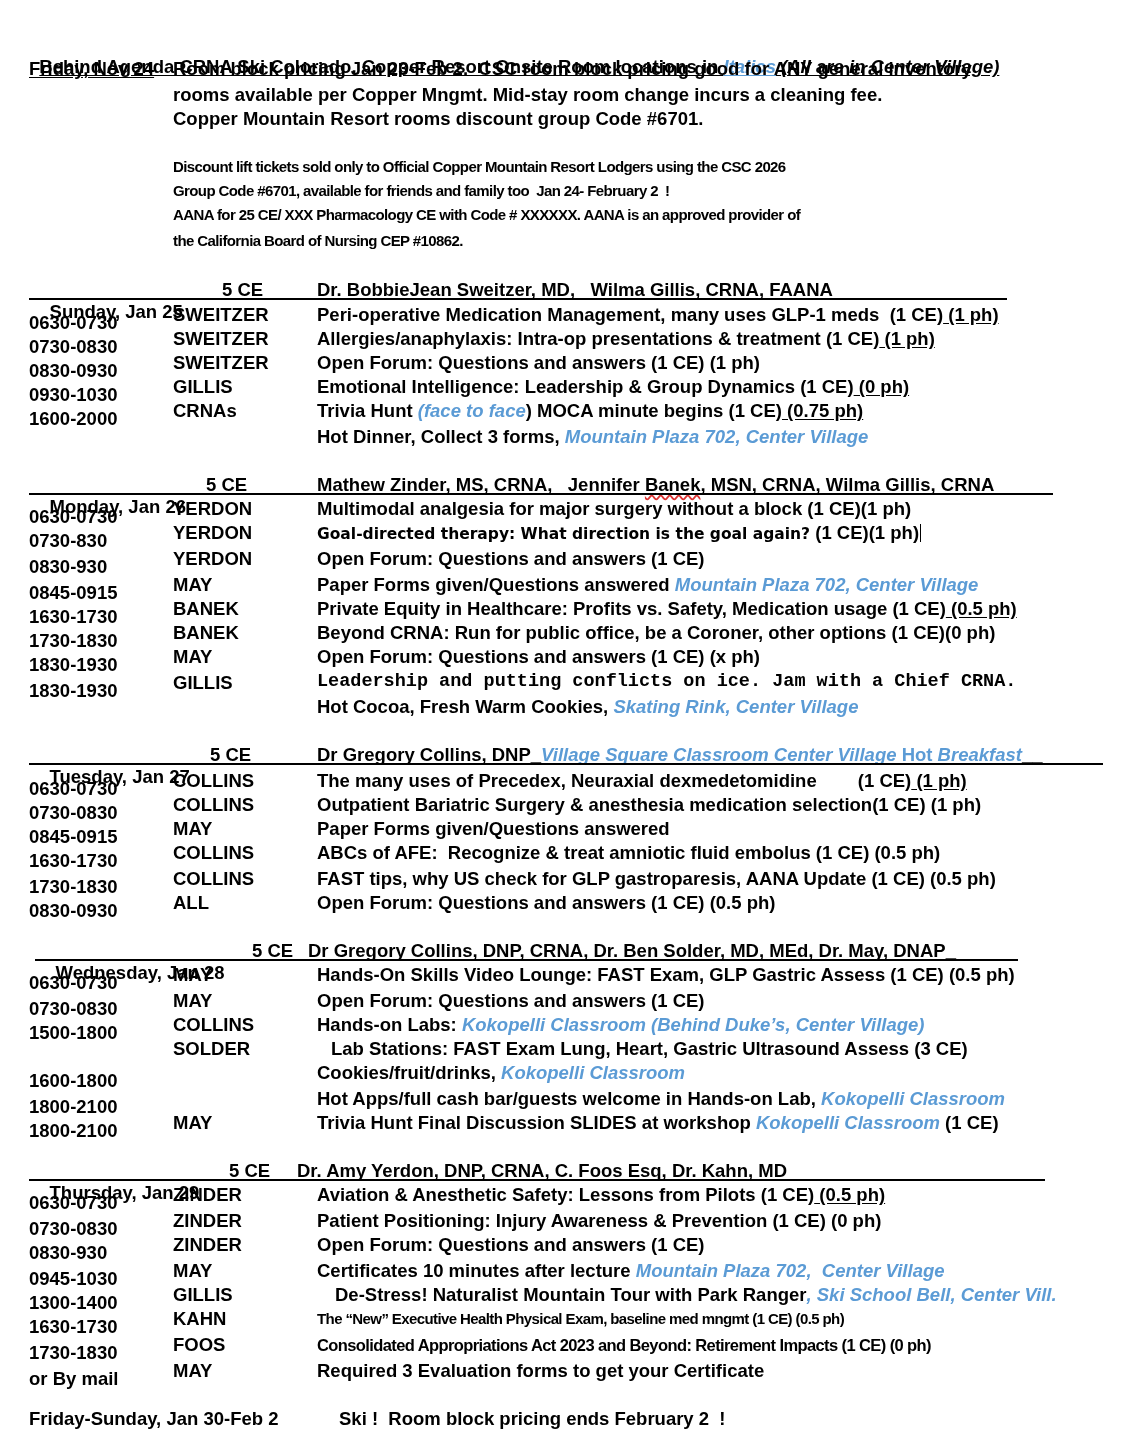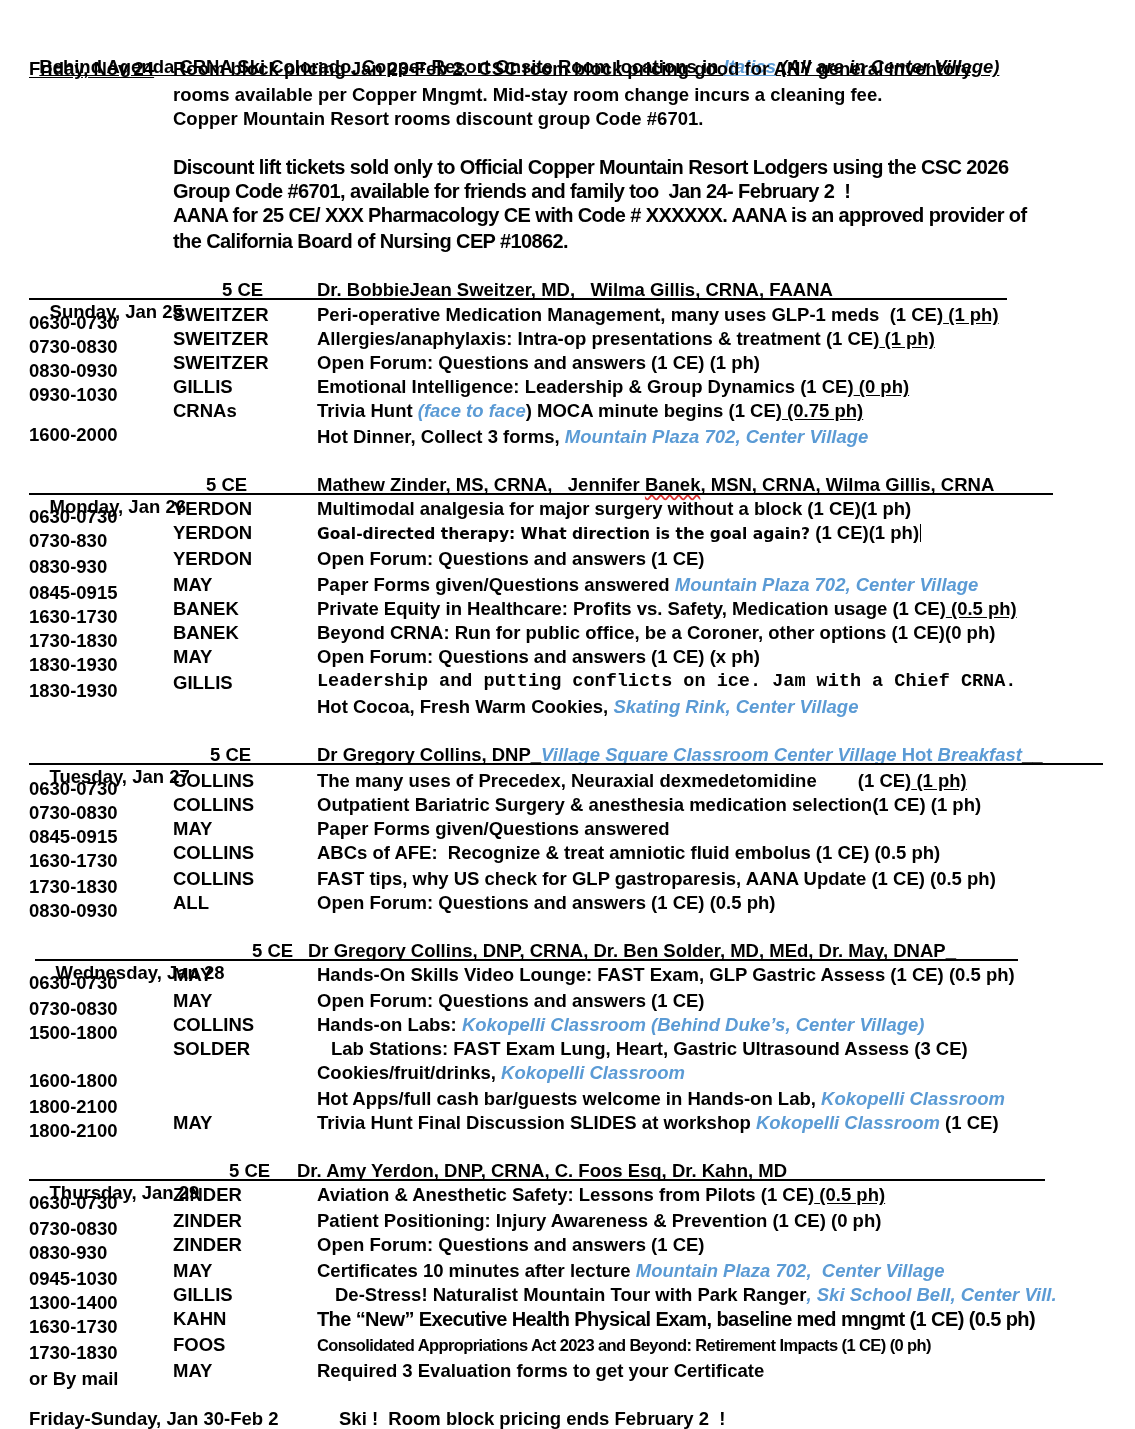--- a/index.html
+++ b/index.html
@@ -4,21 +4,21 @@
 <style>
   html, body { margin: 0; padding: 0; background: #ffffff; }
   body {
     width: 1135px; height: 1429px; position: relative; overflow: hidden;
     font-family: "Liberation Sans", sans-serif; font-weight: bold;
     color: #000000; font-size: 18.5px;
   }
   .line { position: absolute; white-space: pre; line-height: 22px; }
   .u { text-decoration: underline; text-underline-offset: 2px; }
   .loc { color: #5b9bd5; font-style: italic; }
-  .cond { font-size: 20px; letter-spacing: -0.6px; }
+  .cond { font-size: 15px; letter-spacing: -0.6px; }
   .small { font-size: 16.5px; }
   .col-time { left: 29px; margin-top: 8px; }
   .col-who { left: 173px; }
   .col-desc { left: 317px; }
   .hdr { position: absolute; left: 29px; white-space: pre; line-height: 22px; }
   .hdr-rule { position: absolute; height: 0; border-top: 2px solid #000; }
   .caret { display: inline-block; width: 1px; height: 18px; background: #000; vertical-align: -3px; margin-left: 1px; }
   .squiggle { text-decoration: underline wavy #d33; text-underline-offset: 3px; }
 </style>
 </head>
@@ -55,21 +55,21 @@
   <div class="line col-desc" style="top:328px;"><span>Allergies/anaphylaxis: Intra-op presentations &amp; treatment (1 CE)</span><span class="u"> (1 ph)</span></div>
 
   <div class="line col-time" style="top:352px;">0830-0930</div>
   <div class="line col-who" style="top:352px;">SWEITZER</div>
   <div class="line col-desc" style="top:352px;">Open Forum: Questions and answers (1 CE) (1 ph)</div>
 
   <div class="line col-time" style="top:376px;">0930-1030</div>
   <div class="line col-who" style="top:376px;">GILLIS</div>
   <div class="line col-desc" style="top:376px;text-align:right;"><span>Emotional Intelligence: Leadership &amp; Group Dynamics (1 CE)</span><span class="u"> (0 ph)</span></div>
 
-  <div class="line col-time" style="top:416px;">1600-2000</div>
+  <div class="line col-time" style="top:400px;">1600-2000</div>
   <div class="line col-who" style="top:400px;">CRNAs</div>
   <div class="line col-desc" style="top:400px;"><span>Trivia Hunt </span><span class="loc">(face to face</span><span>) MOCA minute begins (1 CE)</span><span class="u"> (0.75 ph)</span></div>
 
   <div class="line col-desc" style="top:426px;"><span>Hot Dinner, Collect 3 forms, </span><span class="loc">Mountain Plaza 702, Center Village</span></div>
 </section>
 
 <section>
   <div class="hdr" style="top:474px;">
     <span>Monday, Jan 26</span>
   </div>

